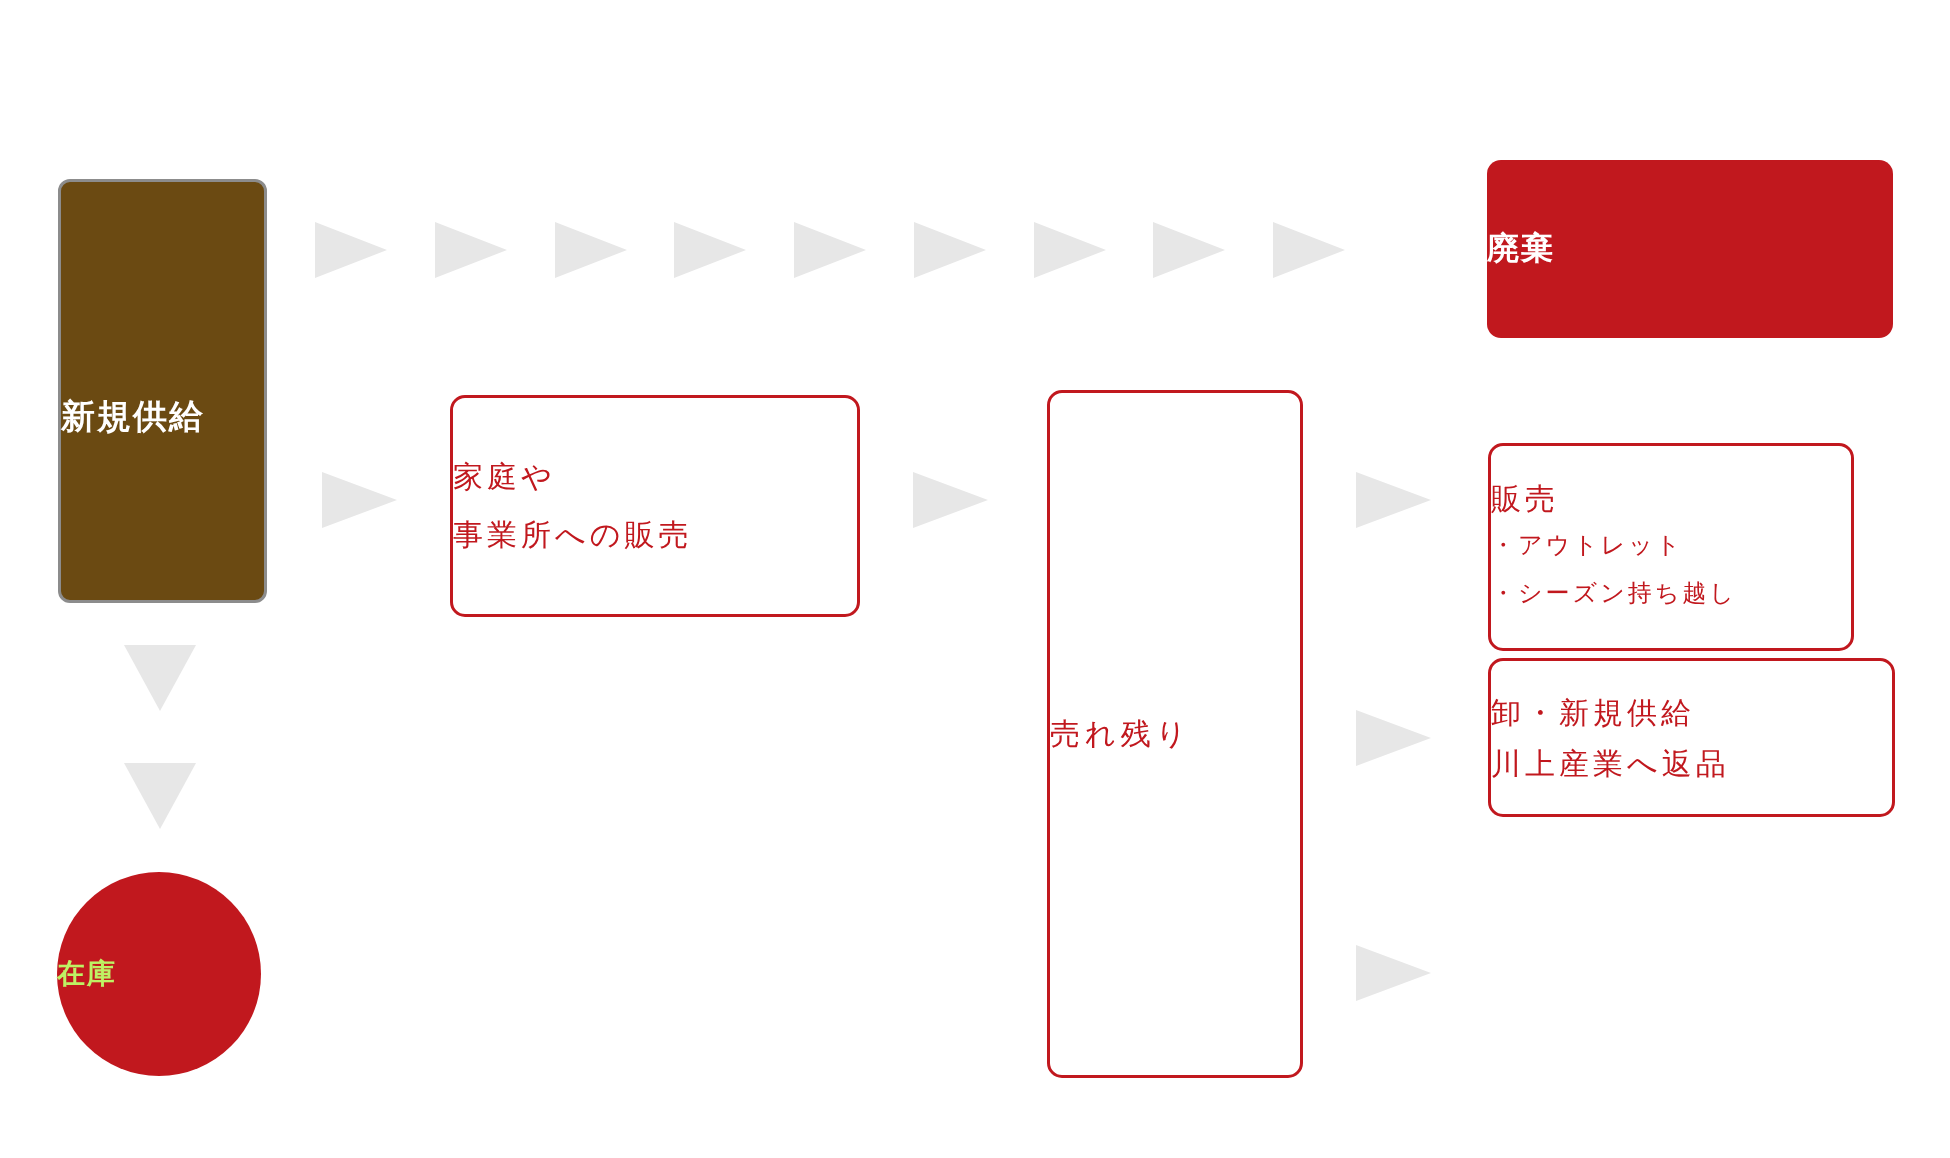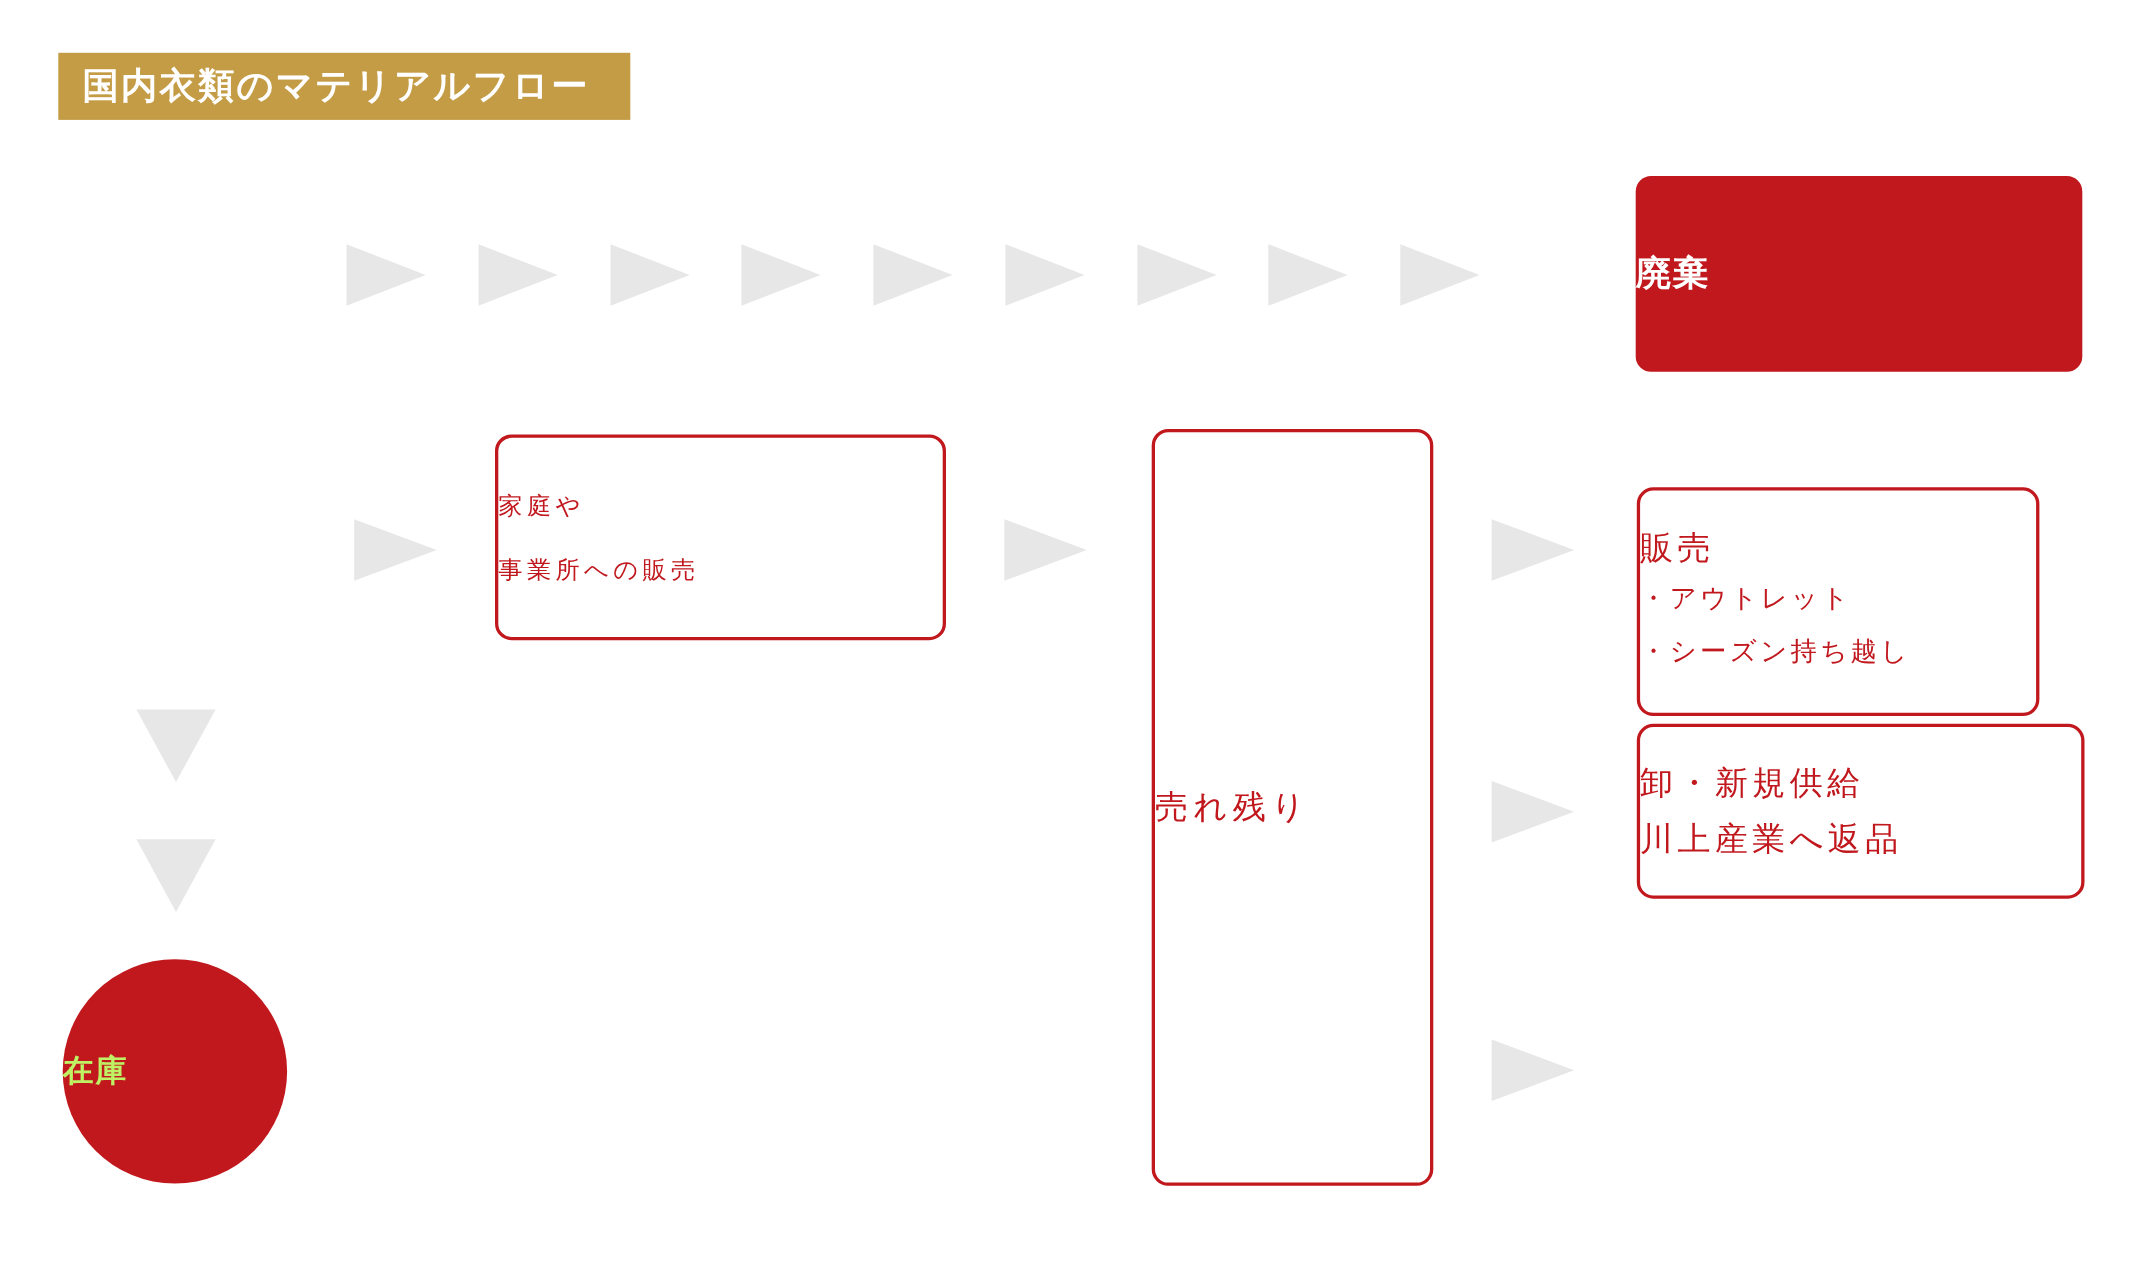--- a/index.html
+++ b/index.html
@@ -35,22 +35,22 @@
     background:var(--brown);border:3px solid var(--box-border-gray);border-radius:12px;
     color:#fff;font-size:34px;font-weight:700;letter-spacing:2px;
   }
   .node-new-supply .label{transform:translateY(26px);}
   .node-disposal{
     left:1487px;top:160px;width:406px;height:178px;
     background:var(--red);border-radius:14px;
     color:#fff;font-size:32px;font-weight:700;letter-spacing:2px;
   }
   .node-household{
-    left:450px;top:395px;width:410px;height:187px;
-    font-size:22px;letter-spacing:4px;line-height:58px;
+    left:450px;top:395px;width:410px;height:222px;
+    font-size:30px;letter-spacing:4px;line-height:58px;
   }
   .node-unsold{
     left:1047px;top:390px;width:256px;height:688px;
     font-size:30px;letter-spacing:5px;
   }
   .node-sales{
     left:1488px;top:395px;width:366px;height:208px;
     font-size:30px;letter-spacing:4px;margin-top:48px;
   }
   .node-sales .node-title{line-height:44px;}
@@ -88,24 +88,24 @@
     border-left:36px solid transparent;
     border-right:36px solid transparent;
     border-top:66px solid var(--arrow-gray);
   }
 </style>
 </head>
 <body>
 
 <div class="canvas">
 
-  <div class="title-badge">
-    <span>国内衣類のマテリアルフロー</span>
+
+  <div class="node node-new-supply">
+    <span class="label">新規供給</span>
   </div>
-
 
   <div class="arrow-row">
     <div class="tri-r"></div>
     <div class="tri-r"></div>
     <div class="tri-r"></div>
     <div class="tri-r"></div>
     <div class="tri-r"></div>
     <div class="tri-r"></div>
     <div class="tri-r"></div>
     <div class="tri-r"></div>

